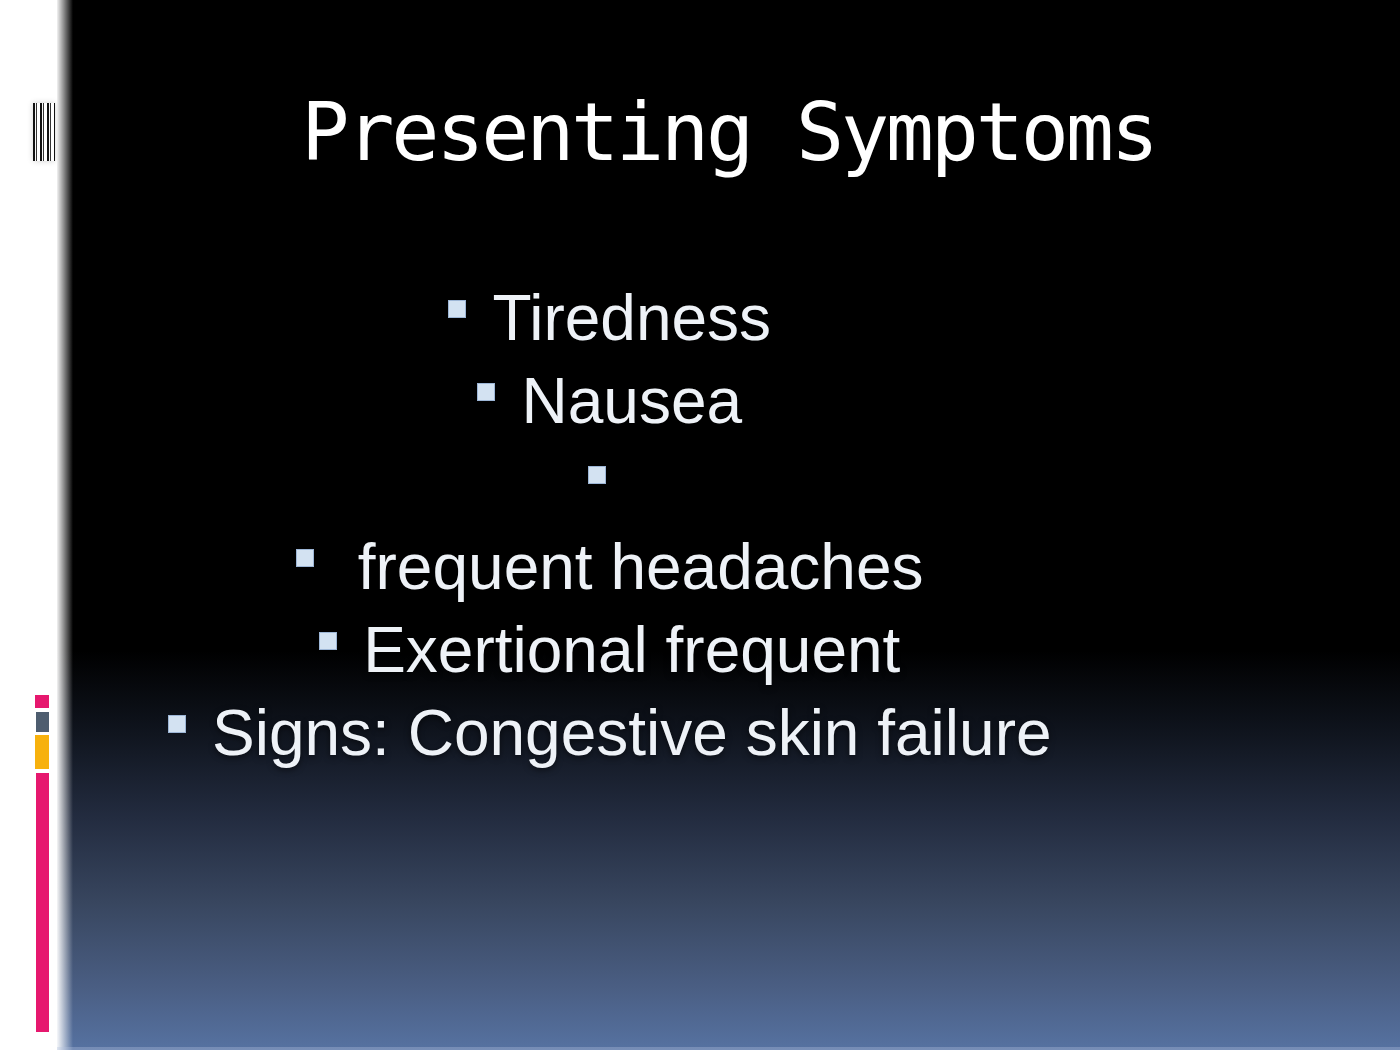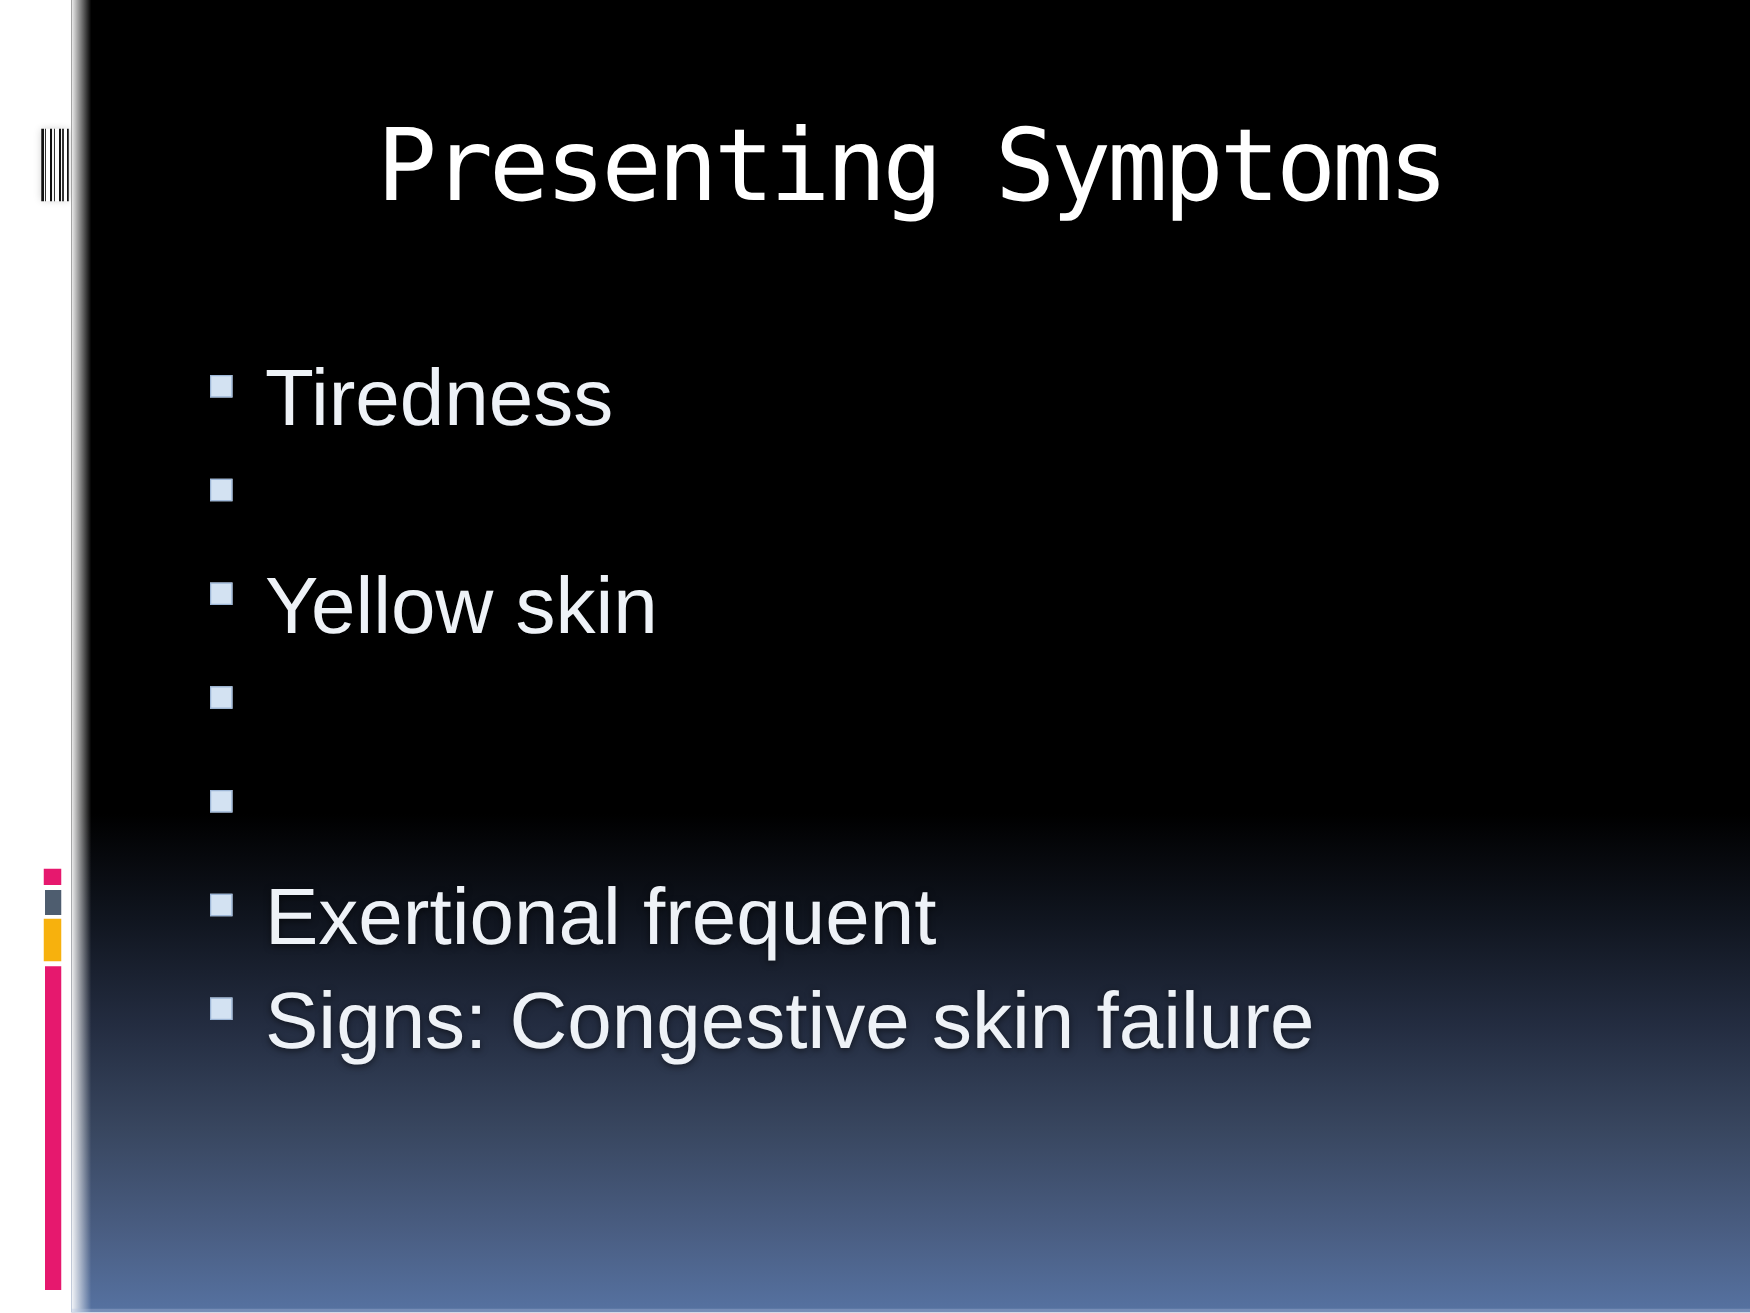--- a/index.html
+++ b/index.html
@@ -83,20 +83,21 @@
   .bullet-list {
     position: absolute;
     left: 111px;
     top: 276px;
     list-style: none;
   }
   .bullet-item {
     height: 83px;
     display: flex;
     align-items: center;
+    justify-content: center;
   }
   .bullet-marker {
     flex: 0 0 auto;
     width: 18px; height: 18px;
     background: #d3e2f2;
     border: 1px solid #9db6d6;
     margin-right: 26px;
     transform: translateY(-9px);
   }
   .bullet-text {
@@ -122,30 +123,28 @@
 
   <div class="slide-title">Presenting Symptoms</div>
 
   <ul class="bullet-list">
     <li class="bullet-item">
       <span class="bullet-marker" style="background-color: rgb(211, 226, 242);"></span>
       <span class="bullet-text">Tiredness</span>
     </li>
     <li class="bullet-item">
       <span class="bullet-marker" style="background-color: rgb(211, 226, 242);"></span>
-    </li>
-    <li class="bullet-item">
-      <span class="bullet-marker" style="background-color: rgb(211, 226, 242);"></span>
-      <span class="bullet-text">Yellow skin</span>
+      <span class="bullet-text">Nausea</span>
     </li>
     <li class="bullet-item">
       <span class="bullet-marker" style="background-color: rgb(211, 226, 242);"></span>
     </li>
     <li class="bullet-item">
       <span class="bullet-marker" style="background-color: rgb(211, 226, 242);"></span>
+      <span class="bullet-text"> frequent headaches</span>
     </li>
     <li class="bullet-item">
       <span class="bullet-marker" style="background-color: rgb(211, 226, 242);"></span>
       <span class="bullet-text">Exertional frequent</span>
     </li>
     <li class="bullet-item">
       <span class="bullet-marker" style="background-color: rgb(211, 226, 242);"></span>
       <span class="bullet-text">Signs: Congestive skin failure</span>
     </li>
   </ul>

